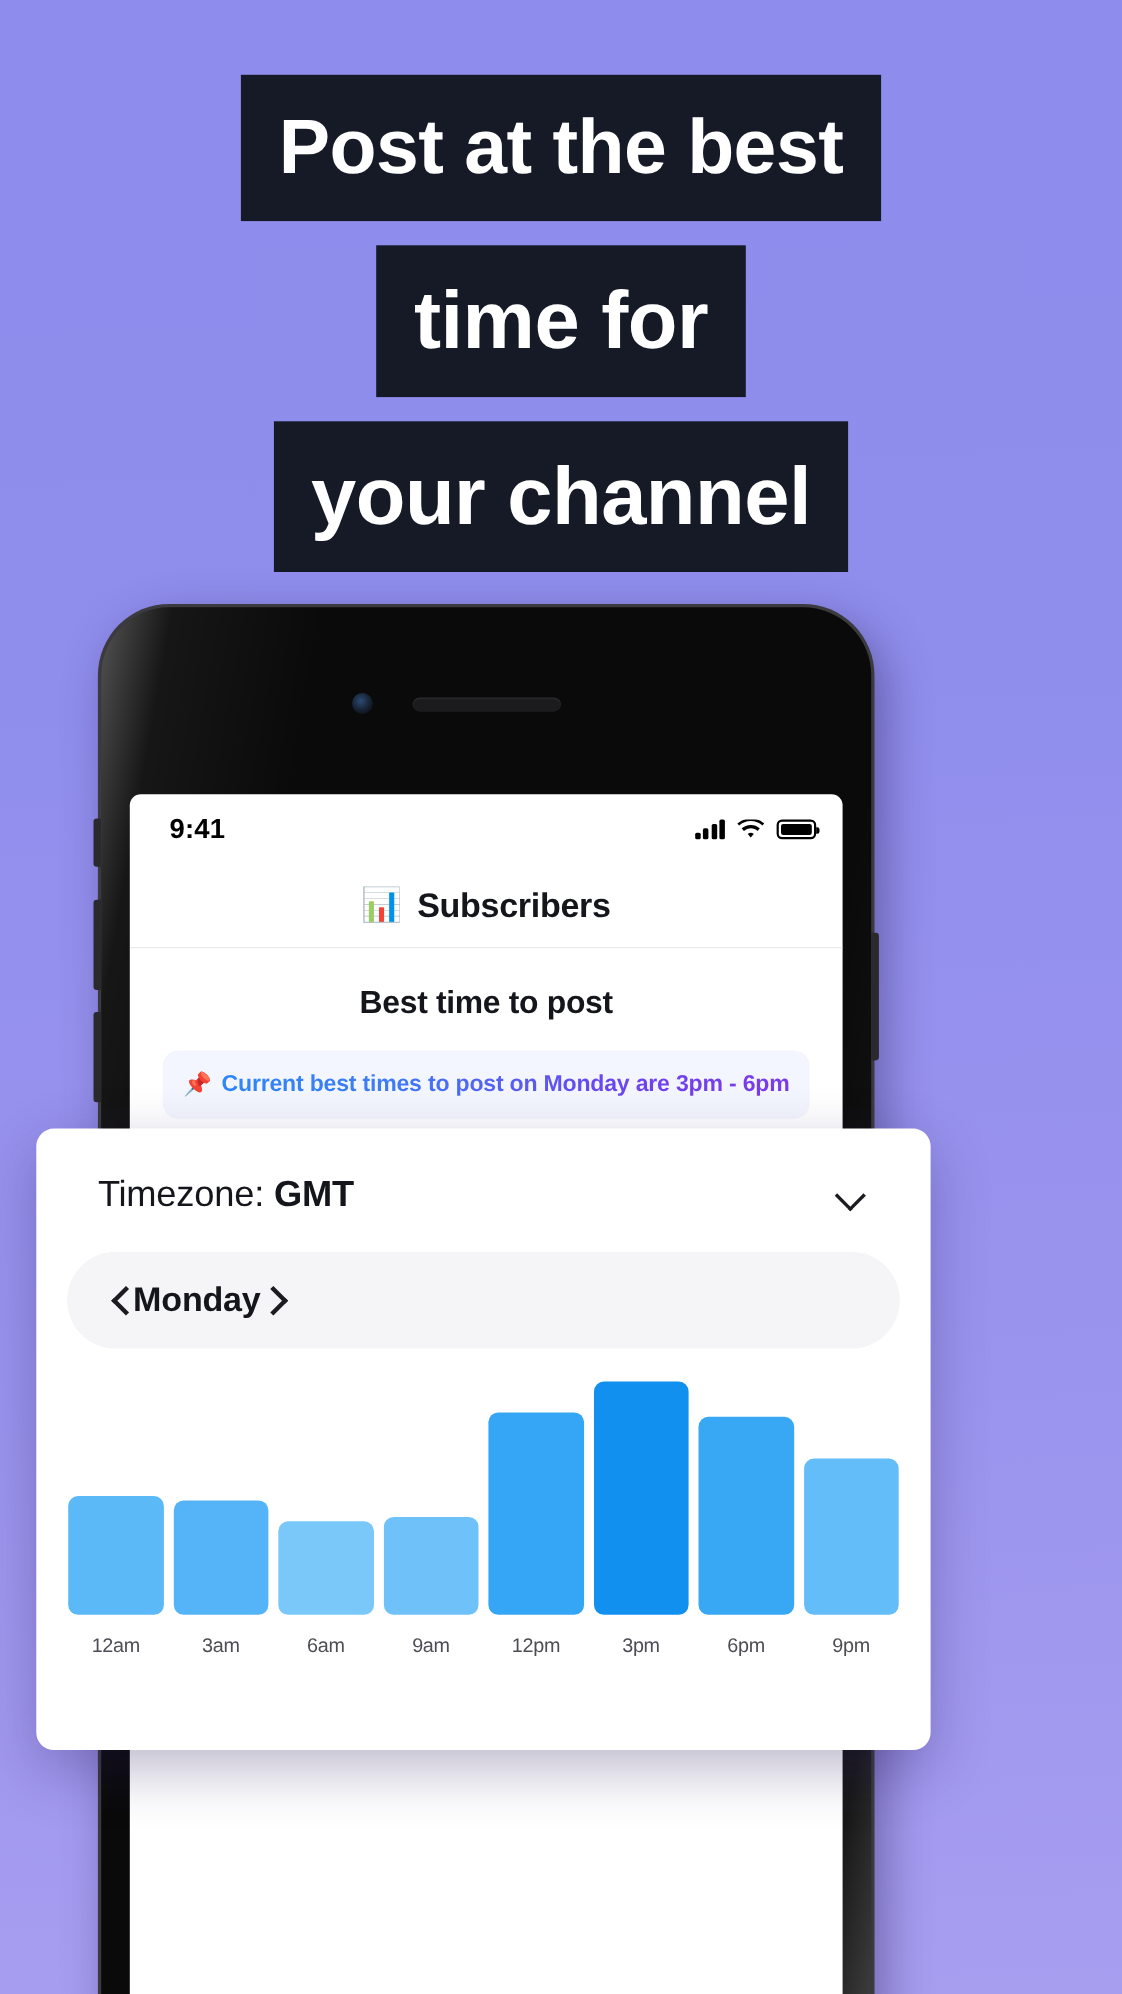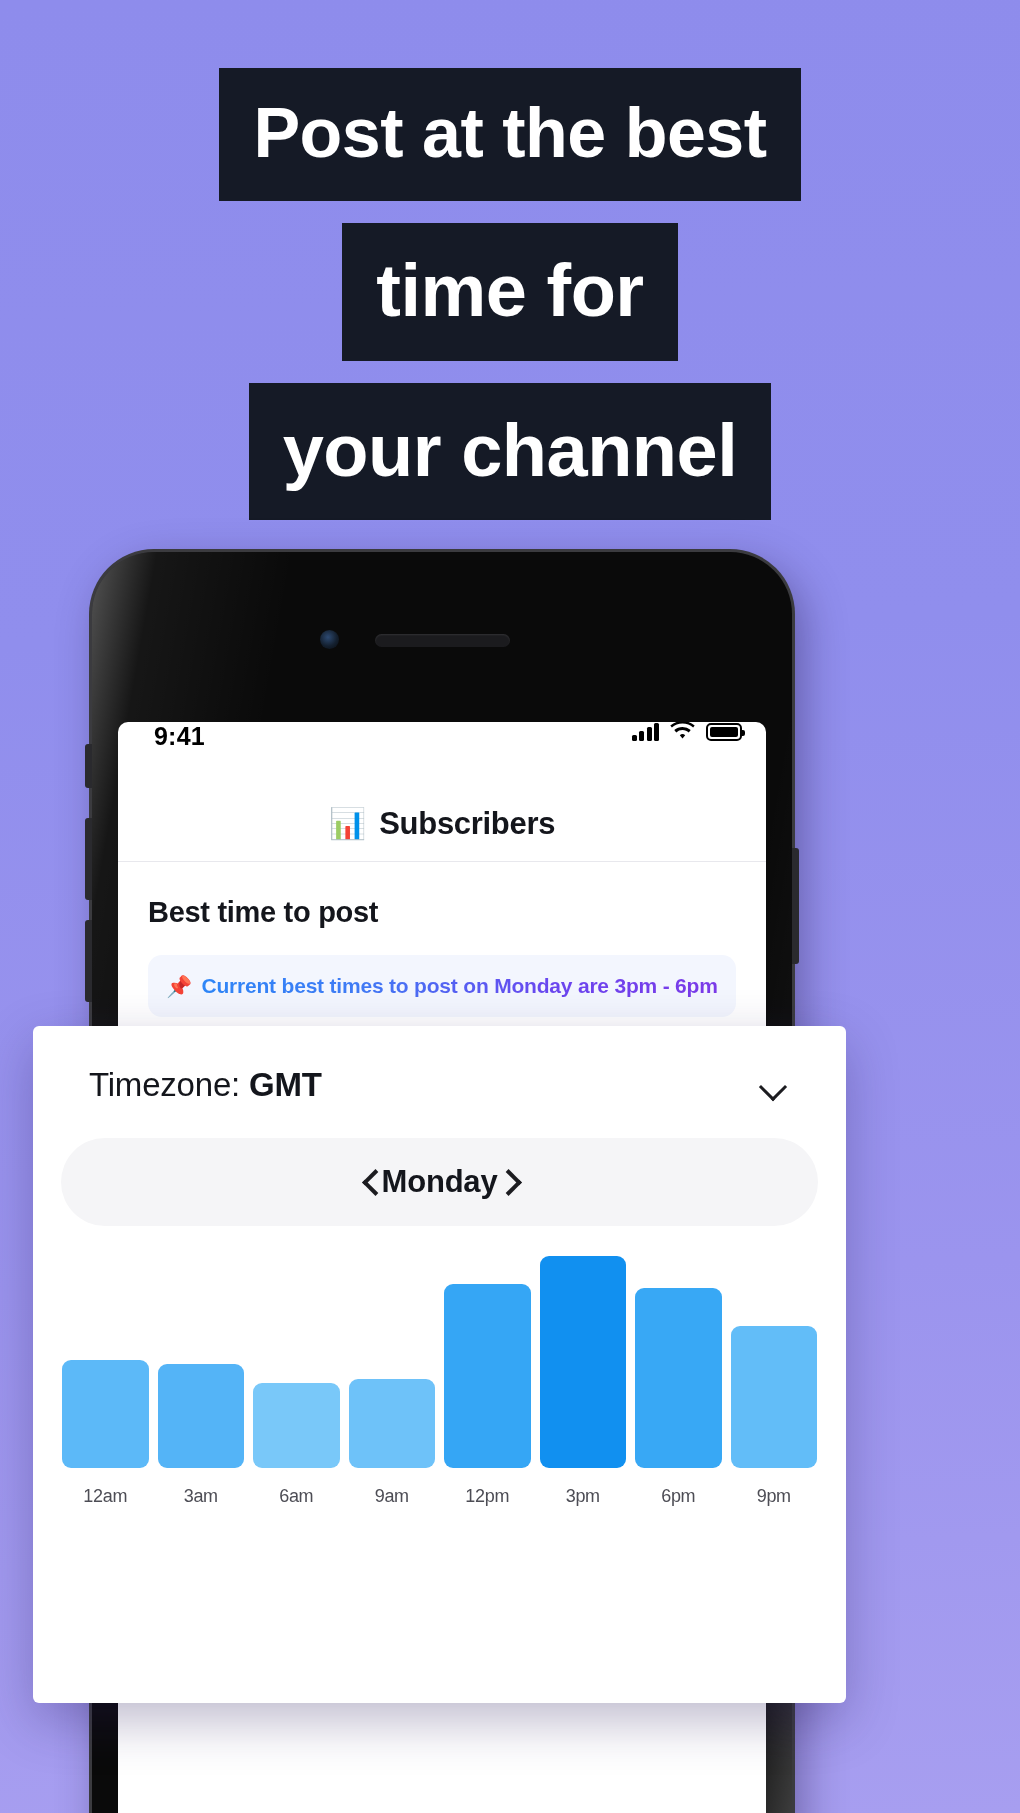--- a/index.html
+++ b/index.html
@@ -77,21 +77,21 @@
   .screen {
     position: absolute; left: 46px; top: 170px;
     width: 648px; height: 1120px;
     background: #ffffff;
     border-radius: 10px 10px 0 0;
     overflow: hidden;
   }
 
   
   .statusbar {
-    height: 64px; display: flex; align-items: flex-start;
+    height: 64px; display: flex; align-items: center;
     justify-content: space-between; padding: 0 24px 0 36px;
   }
   .sb-time { font-size: 25px; font-weight: 600; color: #000; letter-spacing: .2px; }
   .sb-icons { display: flex; align-items: center; gap: 11px; }
   .sig { display: flex; align-items: flex-end; gap: 2.5px; height: 18px; }
   .sig i { display: block; width: 5px; background: #000; border-radius: 1.5px; }
   .sig i:nth-child(1) { height: 6px; }
   .sig i:nth-child(2) { height: 10px; }
   .sig i:nth-child(3) { height: 14px; }
   .sig i:nth-child(4) { height: 18px; }
@@ -107,21 +107,21 @@
 
   
   .app-header {
     height: 76px; display: flex; align-items: center; justify-content: center;
     gap: 13px; border-bottom: 1px solid #e8e8ed;
   }
   .app-header .emoji { font-size: 30px; line-height: 1; }
   .app-header .ttl { font-size: 31px; font-weight: 700; color: #14161c; letter-spacing: -.3px; }
 
   
-  .app-content { padding: 34px 30px 0; }
+  .app-content { padding: 34px 30px 0; text-align: center; }
   .sec-title { font-size: 29px; font-weight: 700; color: #14161c; letter-spacing: -.3px; }
   .notice {
     margin-top: 26px; background: #f3f6fe; border-radius: 14px;
     padding: 19px 20px; display: flex; align-items: center; gap: 9px;
     justify-content: center;
   }
   .notice .pin { font-size: 21px; line-height: 1; }
   .notice .txt {
     font-size: 21px; font-weight: 700; letter-spacing: -.2px;
     background: linear-gradient(90deg, #2e86f7 0%, #3f7bf5 30%, #6a46ef 68%, #7b3ae8 100%);
@@ -130,43 +130,43 @@
   }
   .trend-title {
     position: absolute; left: 30px; bottom: 0;
     font-size: 29px; font-weight: 700; color: #14161c; letter-spacing: -.3px;
     white-space: nowrap;
   }
 
   
   #sheet {
     position: absolute; left: 33px; top: 1026px;
-    width: 813px; height: 677px;
-    background: #ffffff; border-radius: 6px;
+    width: 813px; height: 565px;
+    background: #ffffff; border-radius: 16px;
     box-shadow: 0 18px 52px rgba(40,28,90,.30);
     padding: 40px 28px 0;
   }
   .tz-row {
     display: flex; align-items: center; justify-content: space-between;
     padding: 0 32px 0 28px;
   }
   .tz-label { font-size: 33px; color: #14161c; letter-spacing: -.2px; }
   .tz-label b { font-weight: 700; }
   .chev-down {
     width: 26px; height: 26px; position: relative; cursor: pointer;
   }
   .chev-down::before {
     content: ""; position: absolute; left: 3px; top: 5px;
     width: 17px; height: 17px;
     border-right: 3.5px solid #1c1c20; border-bottom: 3.5px solid #1c1c20;
     transform: rotate(45deg);
   }
   .day-nav {
     margin-top: 34px; height: 88px; background: #f5f5f7; border-radius: 44px;
-    display: flex; align-items: center; justify-content: center;
+    display: flex; align-items: center; justify-content: flex-start;
     padding: 0 36px;
   }
   .day-name { font-size: 31px; font-weight: 700; color: #14161c; letter-spacing: -.2px; }
   .arrow { width: 24px; height: 24px; position: relative; cursor: pointer; }
   .arrow::before {
     content: ""; position: absolute; left: 6px; top: 3px;
     width: 15px; height: 15px;
     border-top: 4px solid #1c1c20; border-right: 4px solid #1c1c20;
   }
   .arrow.left::before  { transform: rotate(-135deg); left: 8px; }

